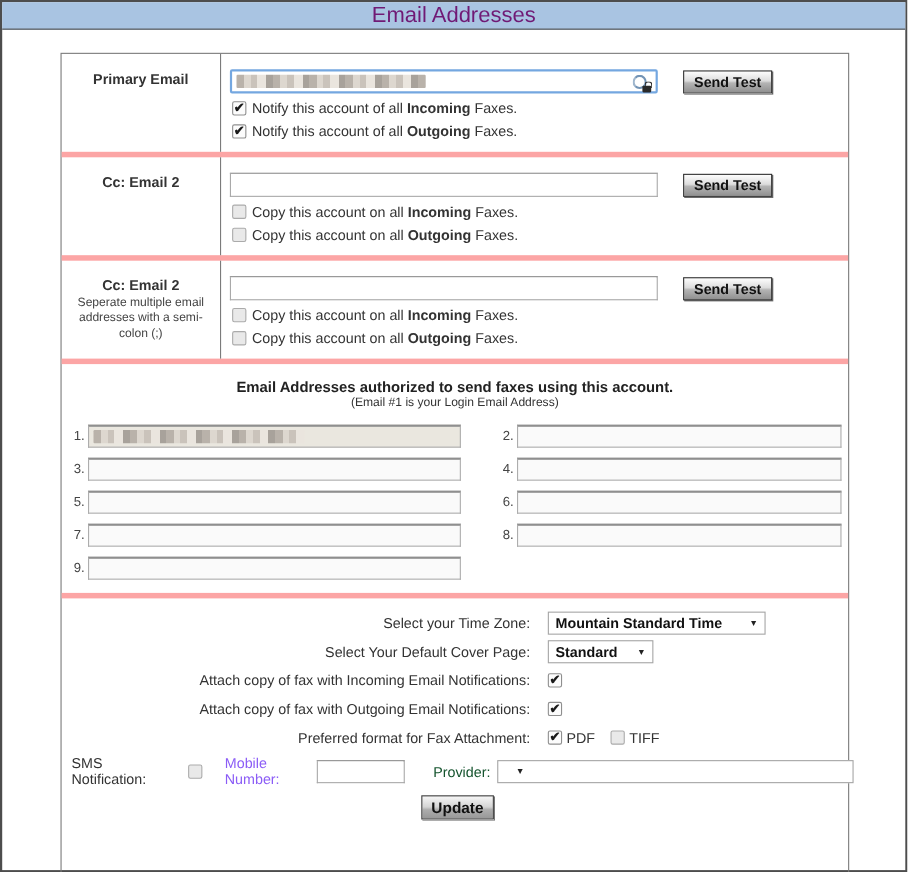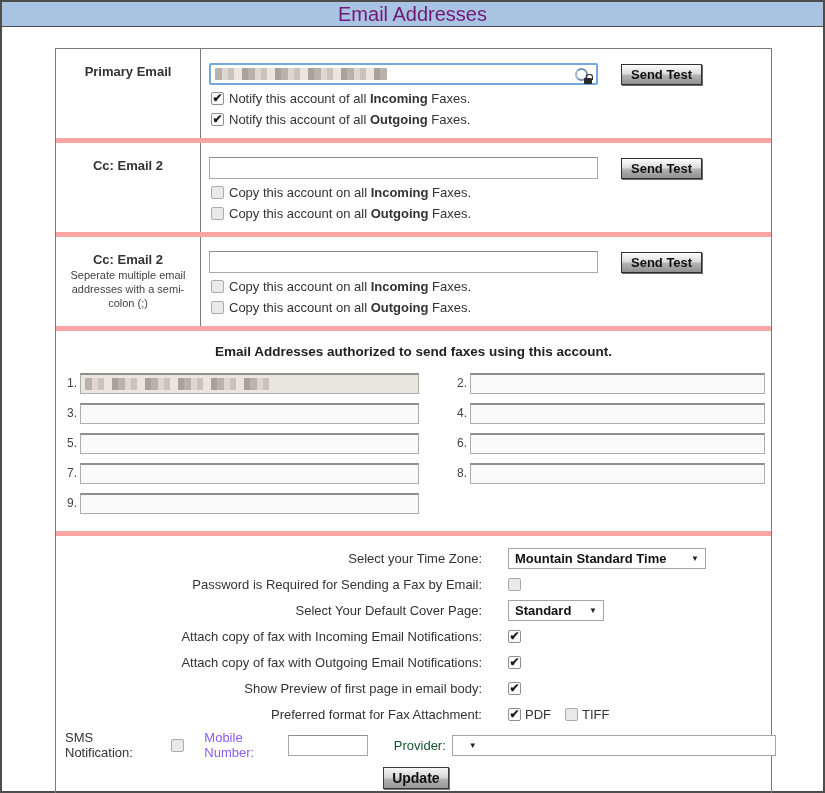--- a/index.html
+++ b/index.html
@@ -92,21 +92,21 @@
     flex:1; height:21px; background:#fafafa;
     border:1px solid #adadad; border-top:2px solid #8f8f8f;
     font-family:"Liberation Sans",sans-serif; font-size:13px; padding:0 4px;
   }
   .slot .slot-fake { background:#eae7df; display:flex; align-items:center; }
 
   
   .settings-cell { flex:1; padding:12px 0 0 0; min-height:270px; }
   .set-line { display:flex; align-items:center; margin-bottom:5px; min-height:21px; }
   .s-label { width:426px; text-align:right; padding-right:0; color:#333; white-space:nowrap; flex-shrink:0; }
-  .s-ctrl { margin-left:16px; display:flex; align-items:center;padding-left:10px; }
+  .s-ctrl { margin-left:6px; display:flex; align-items:center;padding-left:10px; }
   .dropdown {
     height:21px; background:#fff; border:1px solid #a5a5a5;
     display:inline-flex; align-items:center; font-weight:bold; color:#111;
     padding:0 6px; cursor:pointer;
   }
   .dropdown .dd-text { flex:1; }
   .dropdown .dd-arrow { font-size:8px; color:#222; margin-left:10px; }
   .dd-tz { width:198px; }
   .dd-cover { width:96px; }
   .dd-provider { width:372px; }
@@ -212,20 +212,21 @@
         <div class="check-line">
           <span class="cbox"></span>
           <span class="ctext"><span>Copy this account on all </span><span class="b">Outgoing</span><span> Faxes.</span></span>
         </div>
       </div>
     </div>
 
     <div class="trow">
       <div class="auth-cell">
         <div class="auth-head">Email Addresses authorized to send faxes using this account.</div>
+        <div class="auth-sub">(Email #1 is your Login Email Address)</div>
         <div class="slot-grid">
           <div class="slot-row">
             <div class="slot slot-a">
               <span class="num">1.</span>
               <div class="slot-fake">
                 <span class="redacted" style="width:192px;"></span>
               </div>
             </div>
             <div class="slot slot-b">
               <span class="num">2.</span>
@@ -283,26 +284,20 @@
           <span class="s-label">Select your Time Zone:</span>
           <span class="s-ctrl">
             <span class="dropdown dd-tz">
               <span class="dd-text">Mountain Standard Time</span>
               <span class="dd-arrow">▼</span>
             </span>
           </span>
         </div>
 
 
-        <div class="set-line">
-          <span class="s-label">Password is Required for Sending a Fax by Email:</span>
-          <span class="s-ctrl">
-              <span class="cbox"></span>
-            </span>
-        </div>
 
         <div class="set-line">
           <span class="s-label">Select Your Default Cover Page:</span>
           <span class="s-ctrl">
             <span class="dropdown dd-cover">
               <span class="dd-text">Standard</span>
               <span class="dd-arrow">▼</span>
             </span>
           </span>
         </div>
@@ -314,26 +309,20 @@
             </span>
         </div>
 
         <div class="set-line">
           <span class="s-label">Attach copy of fax with Outgoing Email Notifications:</span>
           <span class="s-ctrl">
               <span class="cbox checked"></span>
             </span>
         </div>
 
-        <div class="set-line">
-          <span class="s-label">Show Preview of first page in email body:</span>
-          <span class="s-ctrl">
-              <span class="cbox checked"></span>
-            </span>
-        </div>
 
         <div class="set-line">
           <span class="s-label">Preferred format for Fax Attachment:</span>
           <span class="s-ctrl">
             <span class="cbox checked"></span>
             <span class="fmt-label">PDF</span>
             <span class="cbox"></span>
             <span class="fmt-label">TIFF</span>
           </span>
         </div>

